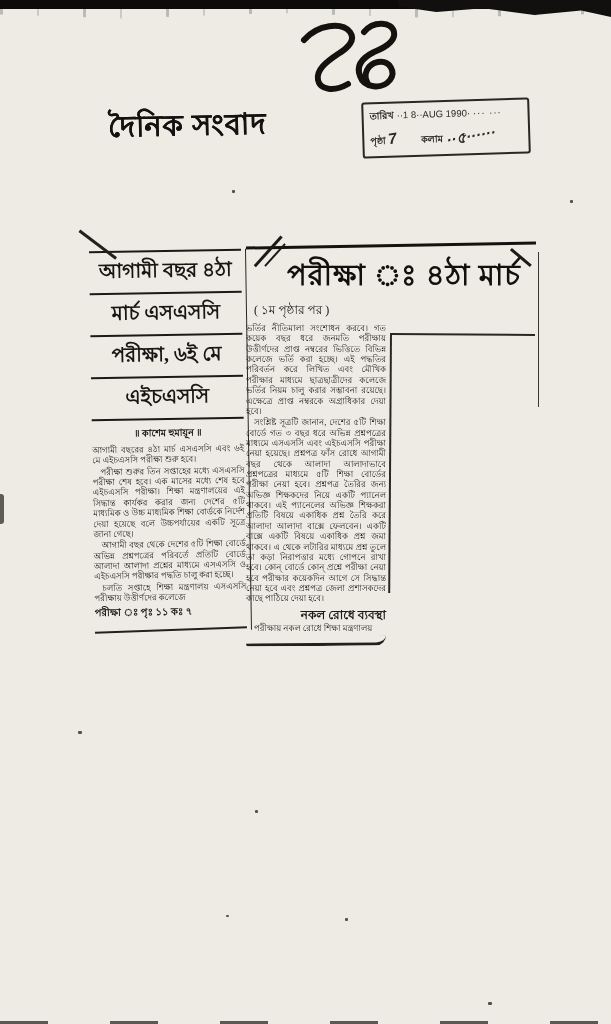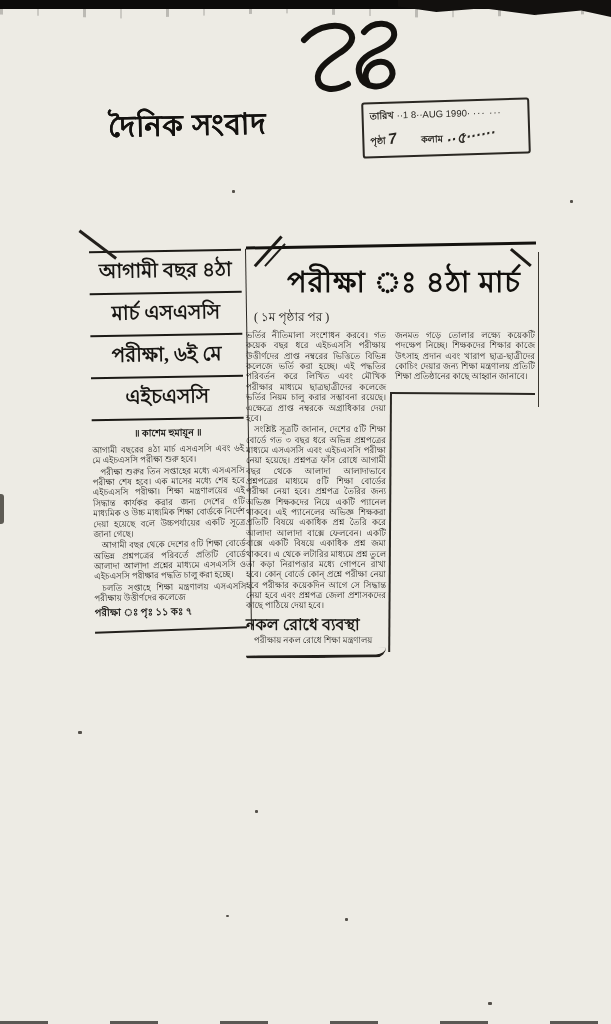--- a/index.html
+++ b/index.html
@@ -74,27 +74,27 @@
   .left-clip .bottom-cut{height:4px;border-bottom:2.5px solid #23201c;transform:rotate(-1.2deg);margin-top:4px;}
 
   
   .right-clip{position:absolute;left:246px;top:244px;width:290px;}
   .right-clip .top-rule{height:0;border-top:3px solid #14120f;transform:rotate(-1deg);margin-bottom:1px;}
   .right-clip .slash1{position:absolute;left:2px;top:6px;width:40px;height:2.5px;background:#1c1a16;transform:rotate(-48deg);}
   .right-clip .slash2{position:absolute;left:14px;top:10px;width:30px;height:2px;background:#1c1a16;transform:rotate(-48deg);}
   .right-clip .slash-r{position:absolute;right:2px;top:12px;width:26px;height:2.5px;background:#1c1a16;transform:rotate(40deg);}
   .right-headline{
     font-size:29px;font-weight:bold;text-align:center;
-    padding:11px 0 0 26px;white-space:nowrap;overflow:hidden;
+    padding:4px 0 0 26px;white-space:nowrap;overflow:hidden;
     letter-spacing:1px;color:#12100d;
   }
   .cont-note{font-size:12px;margin:0 0 2px 8px;}
   .columns{display:flex;gap:9px;}
   .col{width:140px;}
-  .subhead{text-align:left;font-weight:bold;font-size:16px;margin:4px 0 1px 0;}
+  .subhead{text-align:right;font-weight:bold;font-size:12px;margin:4px 0 1px 0;}
   .col1-last{text-indent:0;}
   .col1-bottom-cut{height:7px;border-bottom:3px solid #23201c;border-radius:0 0 14px 4px;margin-top:2px;transform:rotate(-0.5deg);}
   .col2-cut-area{height:258px;border-left:2px solid #2a2722;border-top:2px solid #2a2722;margin-top:10px;margin-left:-5px;transform:rotate(0.4deg);transform-origin:top left;}
   .right-edge-line{position:absolute;right:-3px;top:8px;width:1.5px;height:155px;background:#3a362f;}
 </style>
 </head>
 <body>
 
 <div class="page">
 
@@ -163,26 +163,25 @@
   <div class="right-clip">
     <div class="top-rule"></div>
     <div class="slash1"></div>
     <div class="slash2"></div>
     <div class="slash-r"></div>
     <div class="right-edge-line"></div>
     <div class="right-headline">পরীক্ষা ঃ ৪ঠা মার্চ</div>
     <div class="cont-note">( ১ম পৃষ্ঠার পর )</div>
     <div class="columns">
       <div class="col clip-body">
-        <p class="noindent">ভর্তির নীতিমালা সংশোধন করবে। গত কয়েক বছর ধরে এইচএসসি পরীক্ষায় উত্তীর্ণদের প্রাপ্ত নম্বরের ভিত্তিতে বিভিন্ন কলেজে ভর্তি করা হচ্ছে। এই পদ্ধতির পরিবর্তন করে লিখিত এবং মৌখিক পরীক্ষার মাধ্যমে ছাত্রছাত্রীদের কলেজে ভর্তির নিয়ম চালু করার সম্ভাবনা রয়েছে। এক্ষেত্রে প্রাপ্ত নম্বরকে অগ্রাধিকার দেয়া হবে।</p>
+        <p class="noindent">ভর্তির নীতিমালা সংশোধন করবে। গত কয়েক বছর ধরে জনমতি পরীক্ষায় উত্তীর্ণদের প্রাপ্ত নম্বরের ভিত্তিতে বিভিন্ন কলেজে ভর্তি করা হচ্ছে। এই পদ্ধতির পরিবর্তন করে লিখিত এবং মৌখিক পরীক্ষার মাধ্যমে ছাত্রছাত্রীদের কলেজে ভর্তির নিয়ম চালু করার সম্ভাবনা রয়েছে। এক্ষেত্রে প্রাপ্ত নম্বরকে অগ্রাধিকার দেয়া হবে।</p>
         <p>সংশ্লিষ্ট সূত্রটি জানান, দেশের ৫টি শিক্ষা বোর্ডে গত ৩ বছর ধরে অভিন্ন প্রশ্নপত্রের মাধ্যমে এসএসসি এবং এইচএসসি পরীক্ষা নেয়া হয়েছে। প্রশ্নপত্র ফাঁস রোধে আগামী বছর থেকে আলাদা আলাদাভাবে প্রশ্নপত্রের মাধ্যমে ৫টি শিক্ষা বোর্ডের পরীক্ষা নেয়া হবে। প্রশ্নপত্র তৈরির জন্য অভিজ্ঞ শিক্ষকদের নিয়ে একটি প্যানেল থাকবে। এই প্যানেলের অভিজ্ঞ শিক্ষকরা প্রতিটি বিষয়ে একাধিক প্রশ্ন তৈরি করে আলাদা আলাদা বাক্সে ফেলবেন। একটি বাক্সে একটি বিষয়ে একাধিক প্রশ্ন জমা থাকবে। এ থেকে লটারির মাধ্যমে প্রশ্ন তুলে তা কড়া নিরাপত্তার মধ্যে গোপনে রাখা হবে। কোন্ বোর্ডে কোন্ প্রশ্নে পরীক্ষা নেয়া হবে পরীক্ষার কয়েকদিন আগে সে সিদ্ধান্ত নেয়া হবে এবং প্রশ্নপত্র জেলা প্রশাসকদের কাছে পাঠিয়ে দেয়া হবে।</p>
         <div class="subhead">নকল রোধে ব্যবস্থা</div>
         <p class="col1-last">পরীক্ষায় নকল রোধে শিক্ষা মন্ত্রণালয়</p>
         <div class="col1-bottom-cut"></div>
       </div>
       <div class="col clip-body">
-        <p class="noindent">জনমত গড়ে তোলার লক্ষ্যে কয়েকটি পদক্ষেপ নিচ্ছে। শিক্ষকদের শিক্ষার কাজে উৎসাহ প্রদান এবং খারাপ ছাত্র-ছাত্রীদের কোচিং দেয়ার জন্য শিক্ষা মন্ত্রণালয় প্রতিটি শিক্ষা প্রতিষ্ঠানের কাছে আহ্বান জানাবে।</p>
         <div class="col2-cut-area"></div>
       </div>
     </div>
   </div>
 
 </div>
 
 </body></html>

